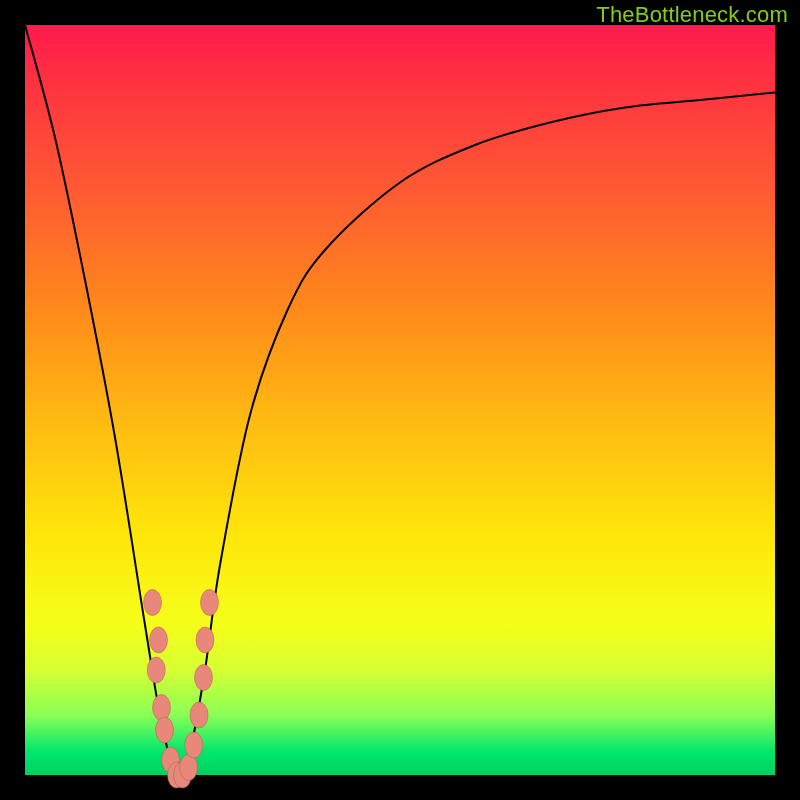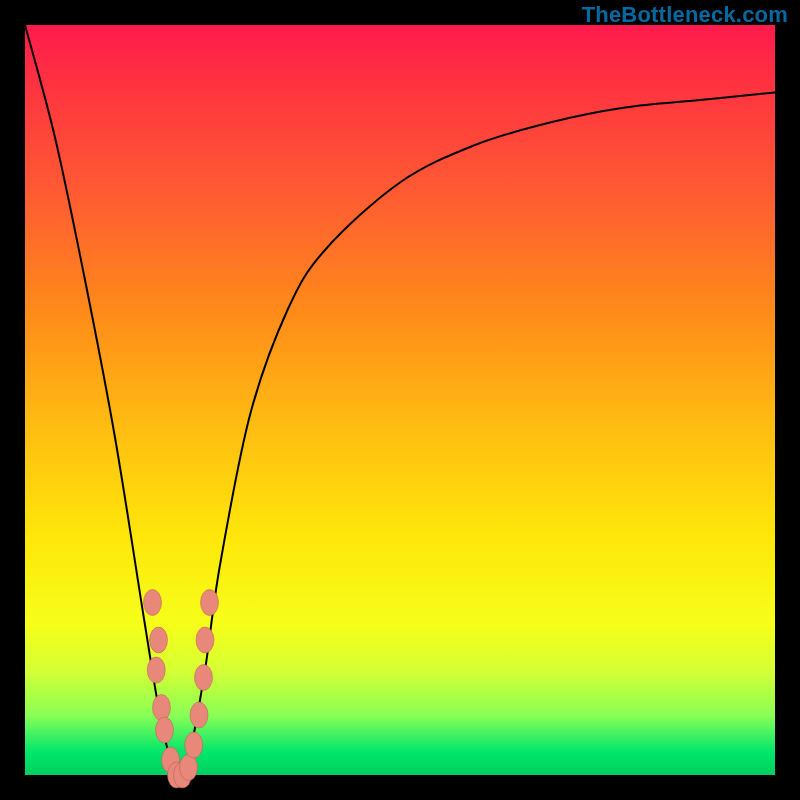--- a/index.html
+++ b/index.html
@@ -36,22 +36,22 @@
       #00e66b 97%,
       #00d060 100%
     );
   }
   .watermark {
     position: absolute;
     top: 2px;
     right: 12px;
     font-family: Arial, Helvetica, sans-serif;
     font-size: 22px;
-    font-weight: 700;
-    color: #0369a1;
+    font-weight: 400;
+    color: #84cc16;
     letter-spacing: 0.2px;
     user-select: none;
   }
   svg.curve {
     position: absolute;
     left: 0;
     top: 0;
     width: 750px;
     height: 750px;
     overflow: visible;

